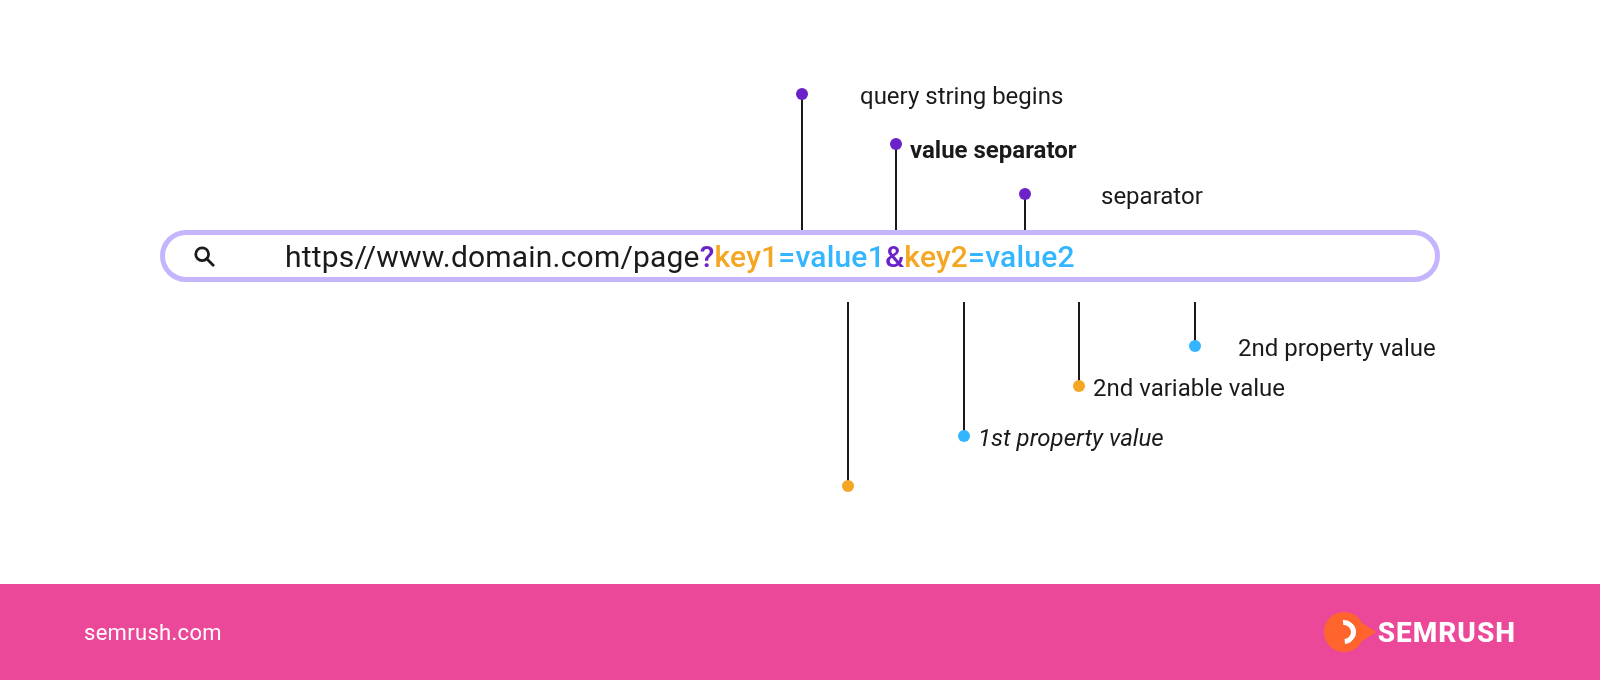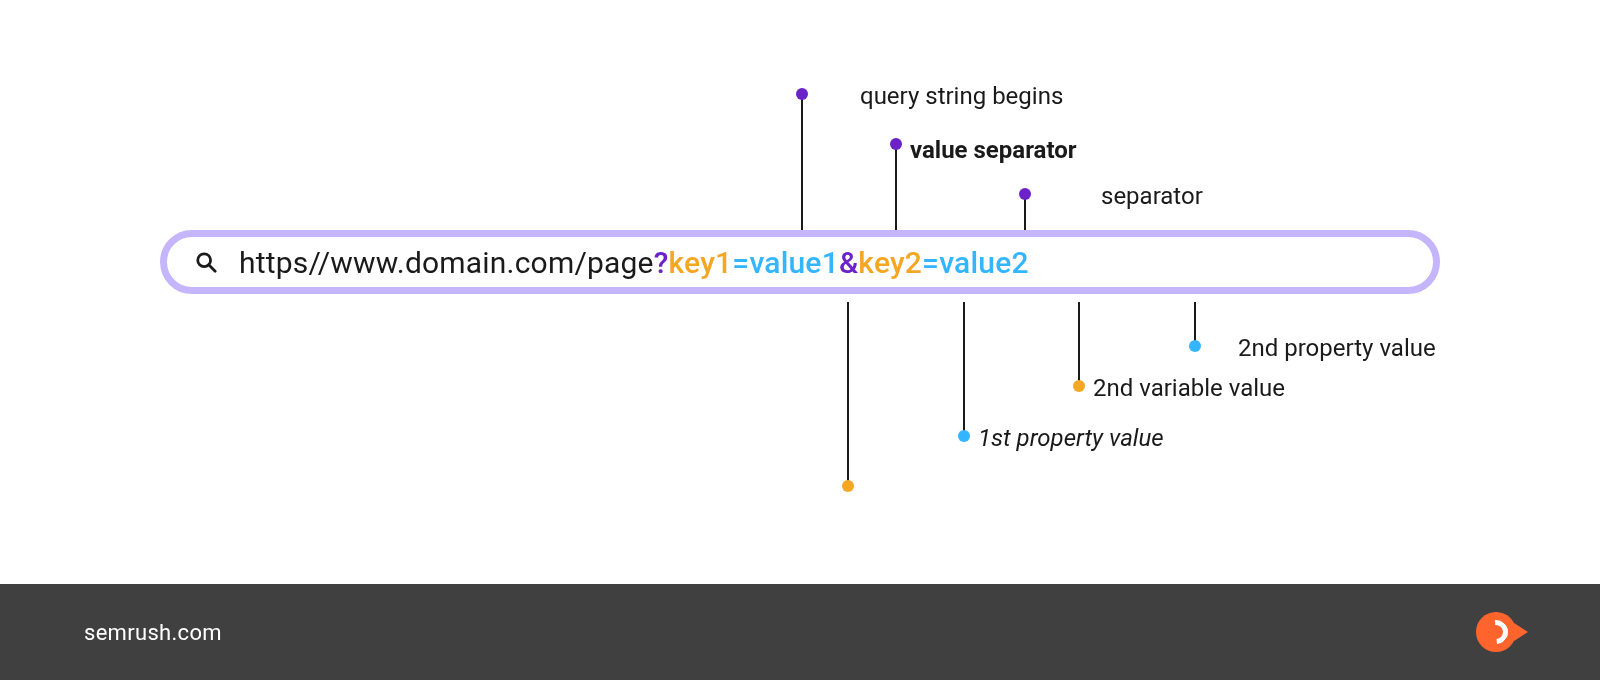--- a/index.html
+++ b/index.html
@@ -5,30 +5,31 @@
   * { box-sizing: border-box; margin: 0; padding: 0; }
   html, body { width: 1600px; height: 680px; background: #fff; font-family: -apple-system, BlinkMacSystemFont, "Segoe UI", Roboto, Helvetica, Arial, sans-serif; }
   .stage { position: relative; width: 1600px; height: 680px; overflow: hidden; }
 
   
   .url-pill {
     position: absolute;
     left: 160px;
     top: 230px;
     width: 1280px;
-    height: 64px;
-    border: 7px solid #c4b5fd;
+    height: 52px;
+    border: 5px solid #c4b5fd;
     border-radius: 40px;
     display: flex;
     align-items: center;
     padding: 0 28px;
     font-size: 30px;
     color: #1a1a1a;
     background: #fff;
     z-index: 2;
+    gap: 48px;
   }
   .search-icon { width: 22px; height: 22px; margin-right: 22px; flex: 0 0 auto; }
 
   .url-text { white-space: nowrap; letter-spacing: 0.2px; }
   .seg { display: inline; }
   .c-base   { color: #1a1a1a; }
   .c-purple { color: #6b22c9; font-weight: 500; }
   .c-orange { color: #f5a623; font-weight: 500; }
   .c-blue   { color: #33b5ff; font-weight: 500; }
 
@@ -38,21 +39,21 @@
   .d-purple { background: #6b22c9; }
   .d-orange { background: #f5a623; }
   .d-blue   { background: #33b5ff; }
   .label { position: absolute; font-size: 24px; color: #1a1a1a; white-space: nowrap; z-index: 3; }
 
   
   .footer {
     position: absolute;
     left: 0; bottom: 0;
     width: 1600px; height: 96px;
-    background: #404040;
+    background: #ec4899;
     display: flex;
     align-items: center;
     justify-content: space-between;
     padding: 0 84px;
     color: #fff;
   }
   .footer-url { font-size: 22px; font-weight: 400; letter-spacing: 0.3px; }
   .brand { display: flex; align-items: center; gap: 14px; }
   .brand-mark {
     width: 40px; height: 40px; border-radius: 50%;
@@ -122,16 +123,17 @@
   <div class="label" style="left:1093px; top:374px;">2nd variable value</div>
 
   <div class="vline" style="left:1194px; top:302px; height:44px;"></div>
   <div class="dot d-blue" style="left:1189px; top:340px;"></div>
   <div class="label" style="left:1209px; top:334px;margin-left:29px;">2nd property value</div>
 
   <div class="footer">
     <div class="footer-url">semrush.com</div>
     <div class="brand">
       <div class="brand-mark"></div>
+      <div class="brand-name">SEMRUSH</div>
     </div>
   </div>
 
 </div>
 
 </body></html>

